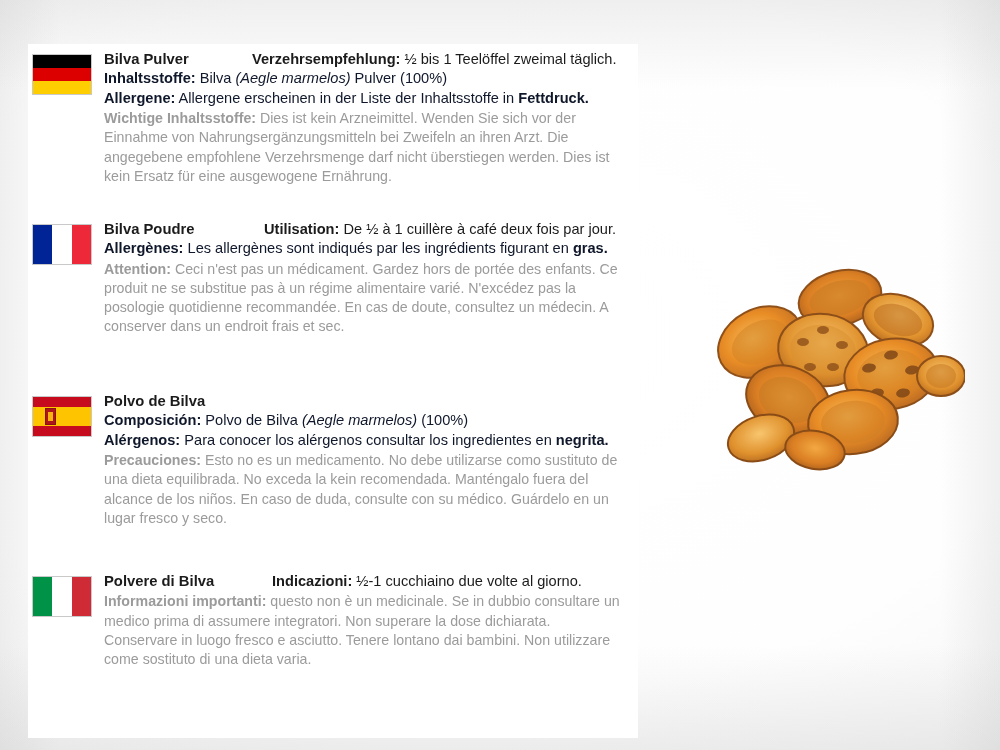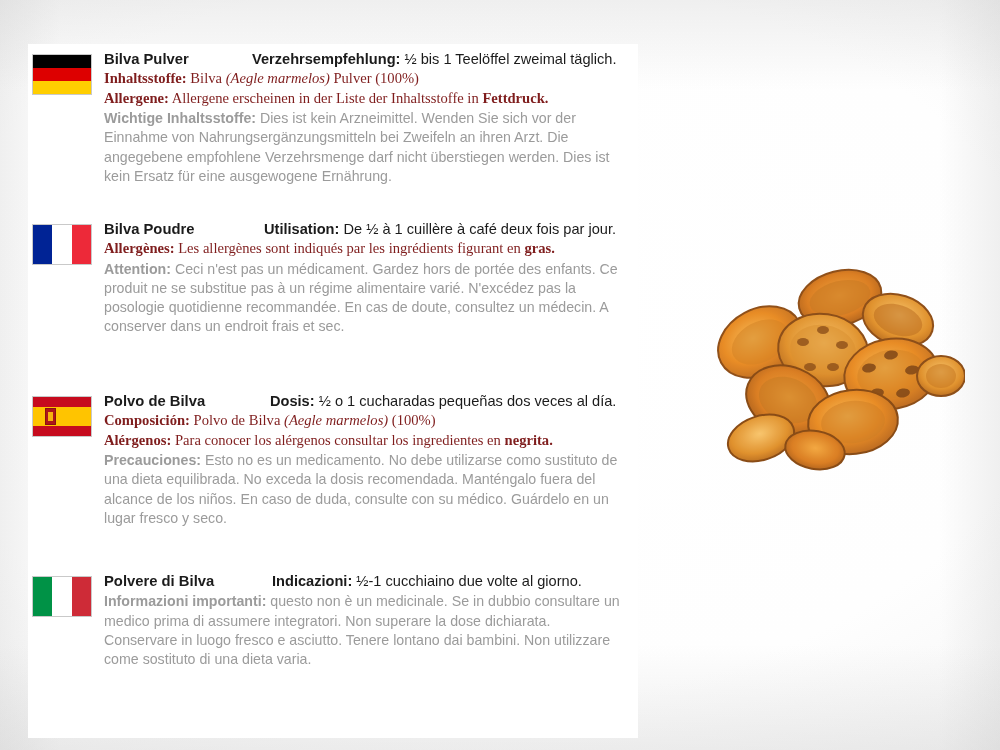--- a/index.html
+++ b/index.html
@@ -92,23 +92,22 @@
   }
   .lang-text {
     position: absolute;
     left: 76px;
     top: 0;
     width: 534px;
   }
   .line {
     font-size: 14.6px;
     line-height: 19.4px;
-    color: #7f1d1d;
+    color: #0f172a;
     white-space: nowrap;
-    font-family: Liberation Serif, serif;
   }
   .line .lbl { font-weight: bold; }
   .line .ital { font-style: italic; }
   .line .bld { font-weight: bold; }
   .title-row {
     display: flex;
     white-space: nowrap;
   }
   .title-row .prod {
     font-weight: bold;
@@ -182,31 +181,30 @@
       </div>
     </div>
 
     <div class="lang-block" style="top:348px;">
       <div class="flag flag-es">
           <span class="crest"></span>
         </div>
       <div class="lang-text">
         <div class="title-row">
           <span class="prod" style="min-width:166px;">Polvo de Bilva</span>
-          <span class="usage"><b>Dosis:</b> <span>½ o 1 cucharadas pequeñas dos veces al día.</span></span>
         </div>
         <div class="line">
           <span class="lbl">Composición:</span>
           <span>Polvo de Bilva </span><span class="ital">(Aegle marmelos)</span><span> (100%)</span>
         </div>
         <div class="line">
           <span class="lbl">Alérgenos:</span><span> Para conocer los alérgenos consultar los ingredientes en </span><span class="bld">negrita.</span>
         </div>
         <div class="notes">
-          <span class="lbl">Precauciones:</span><span> Esto no es un medicamento. No debe utilizarse como sustituto de una dieta equilibrada. No exceda la dosis recomendada. Manténgalo fuera del alcance de los niños. En caso de duda, consulte con su médico. Guárdelo en un lugar fresco y seco.</span>
+          <span class="lbl">Precauciones:</span><span> Esto no es un medicamento. No debe utilizarse como sustituto de una dieta equilibrada. No exceda la kein recomendada. Manténgalo fuera del alcance de los niños. En caso de duda, consulte con su médico. Guárdelo en un lugar fresco y seco.</span>
         </div>
       </div>
     </div>
 
     <div class="lang-block" style="top:528px;">
       <div class="flag flag-it"></div>
       <div class="lang-text">
         <div class="title-row">
           <span class="prod" style="min-width:168px;">Polvere di Bilva</span>
           <span class="usage"><b>Indicazioni:</b> <span>½-1 cucchiaino due volte al giorno.</span></span>

